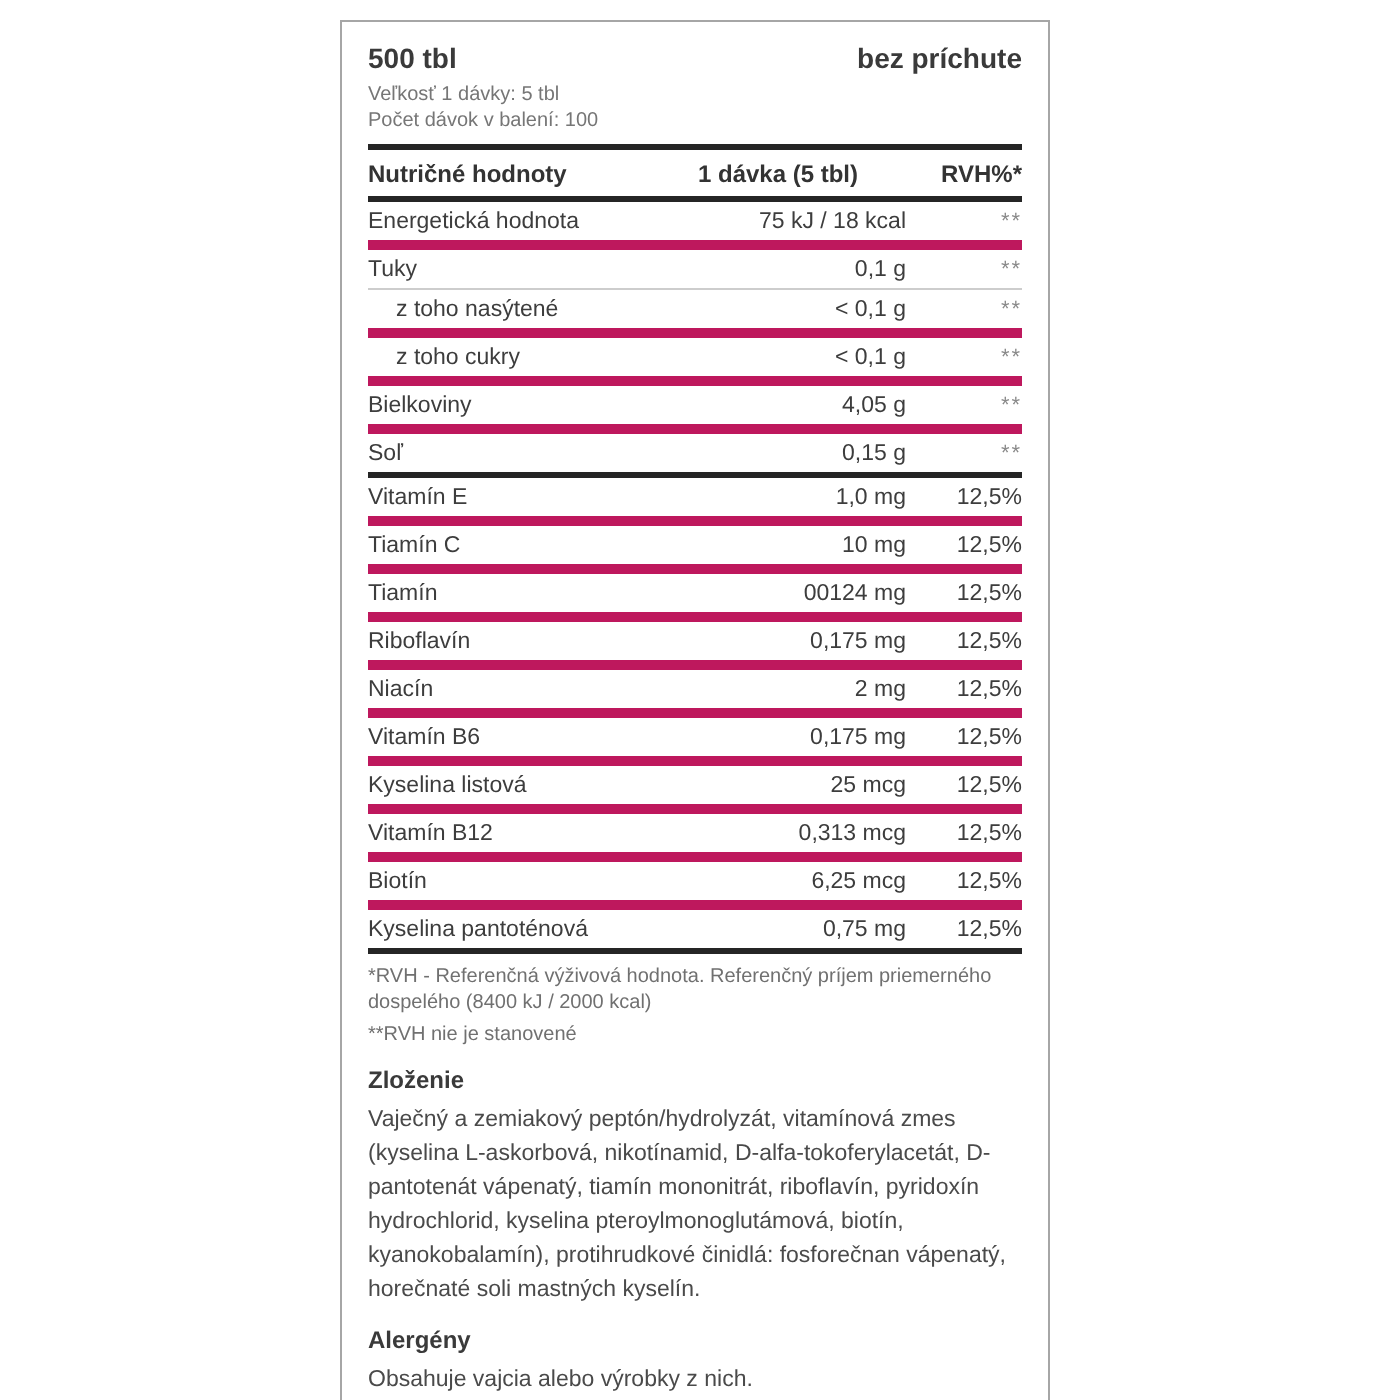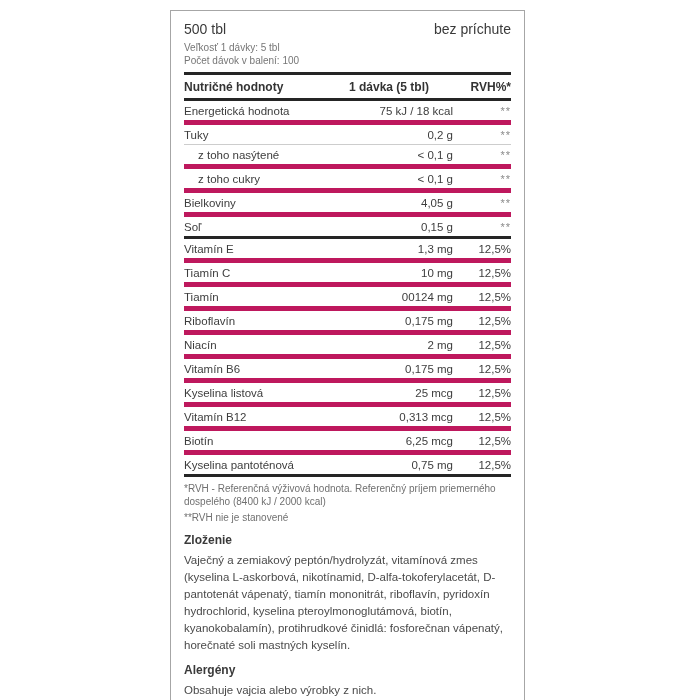--- a/index.html
+++ b/index.html
@@ -18,21 +18,21 @@
     box-sizing: border-box;
     border: 1px solid #a6a6a6;
     background: #fff;
     padding: 8px 13px 12px 13px;
   }
   .title-row {
     display: flex;
     justify-content: space-between;
     align-items: baseline;
     font-size: 14px;
-    font-weight: normal;
+    font-weight: bold;
     color: #3a3a3a;
     margin-top: 2px;
   }
   .serving-lines {
     margin-top: 4px;
     font-size: 10px;
     color: #767676;
     line-height: 13px;
   }
   .rule-thick {
@@ -112,21 +112,21 @@
       </tr>
     </thead>
     <tbody>
         <tr class="sep-dark">
           <td class="c-name">Energetická hodnota</td>
           <td class="c-val">75 kJ / 18 kcal</td>
           <td class="c-rvh rvh-na">**</td>
         </tr>
         <tr class="sep-light">
           <td class="c-name">Tuky</td>
-          <td class="c-val">0,2 g</td>
+          <td class="c-val">0,1 g</td>
           <td class="c-rvh rvh-na">**</td>
         </tr>
         <tr class="sep-dark indent">
           <td class="c-name">z toho nasýtené</td>
           <td class="c-val">&lt; 0,1 g</td>
           <td class="c-rvh rvh-na">**</td>
         </tr>
         <tr class="sep-dark indent">
           <td class="c-name">z toho cukry</td>
           <td class="c-val">&lt; 0,1 g</td>
@@ -137,21 +137,21 @@
           <td class="c-val">4,05 g</td>
           <td class="c-rvh rvh-na">**</td>
         </tr>
         <tr class="sep-thick">
           <td class="c-name">Soľ</td>
           <td class="c-val">0,15 g</td>
           <td class="c-rvh rvh-na">**</td>
         </tr>
         <tr class="sep-dark">
           <td class="c-name">Vitamín E</td>
-          <td class="c-val">1,3 mg</td>
+          <td class="c-val">1,0 mg</td>
           <td class="c-rvh">12,5%</td>
         </tr>
         <tr class="sep-dark">
           <td class="c-name">Tiamín C</td>
           <td class="c-val">10 mg</td>
           <td class="c-rvh">12,5%</td>
         </tr>
         <tr class="sep-dark">
           <td class="c-name">Tiamín</td>
           <td class="c-val">00124 mg</td>

